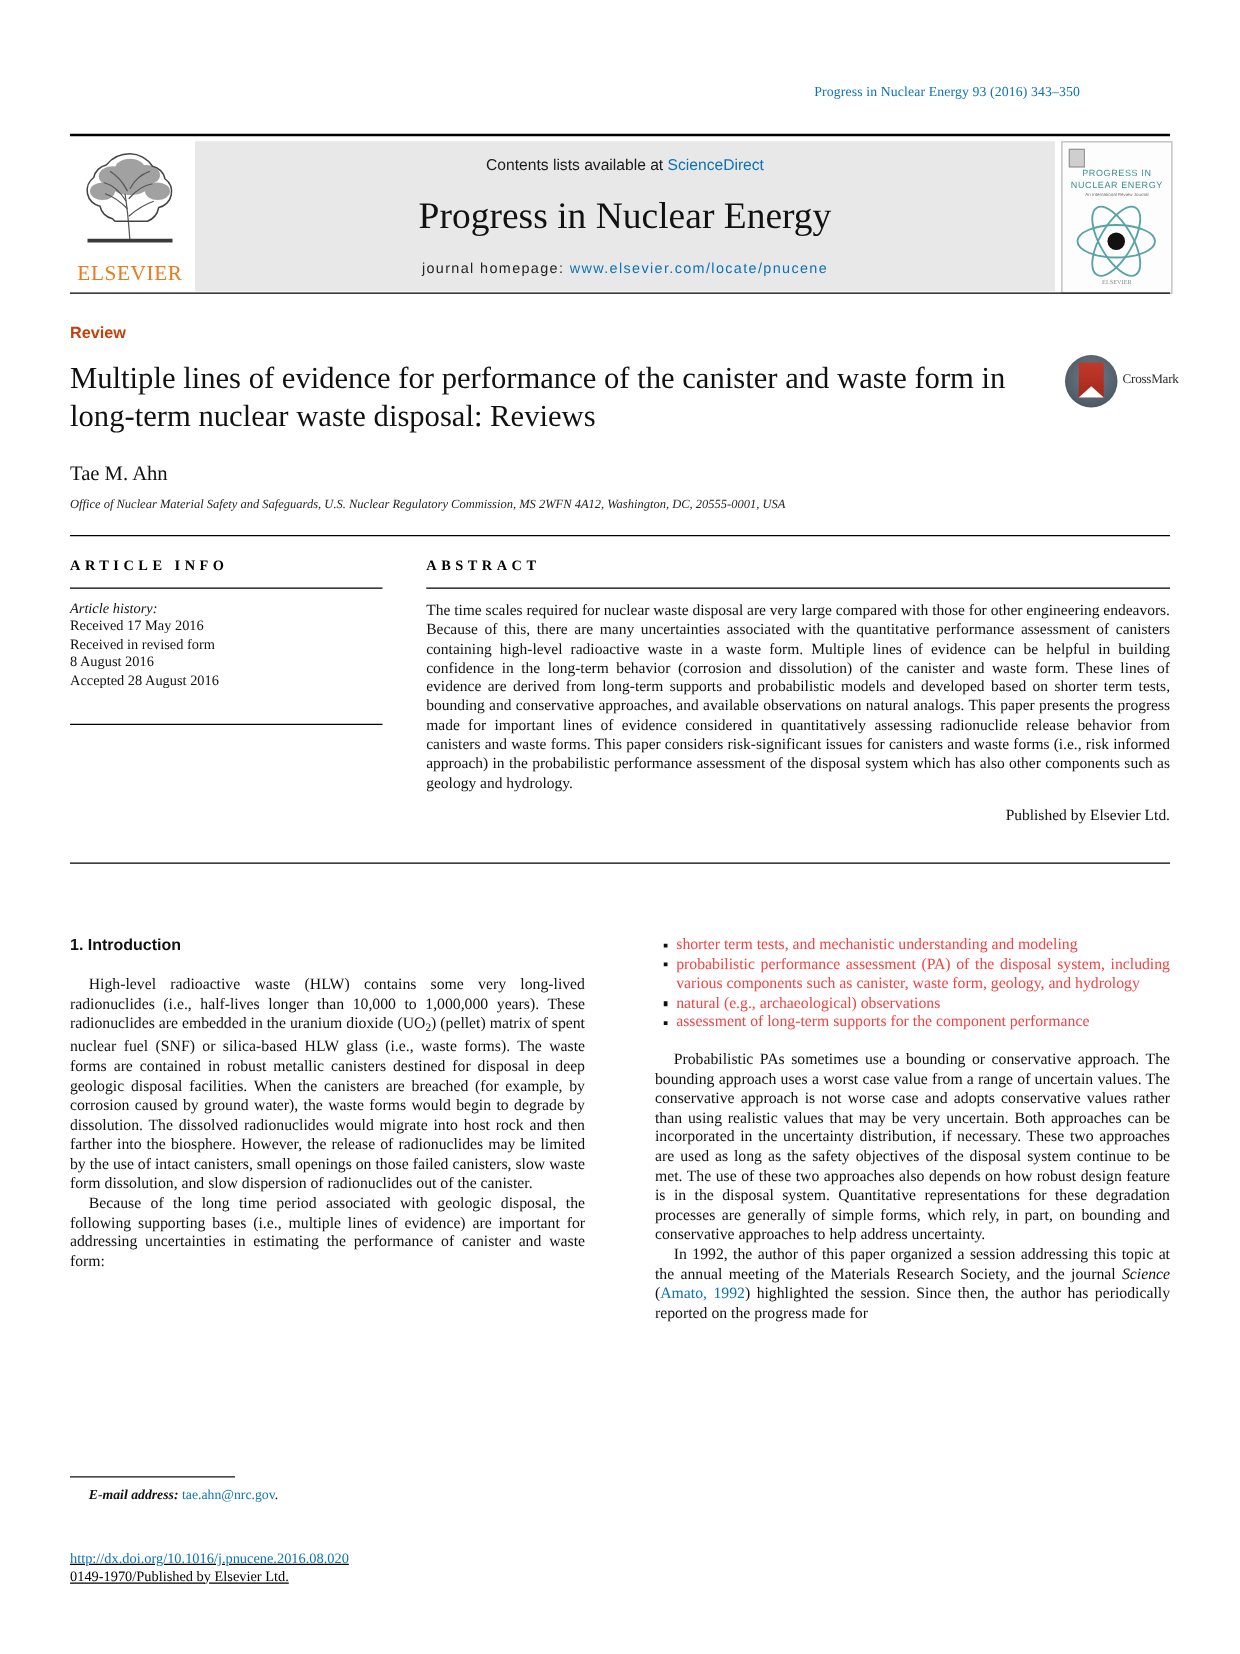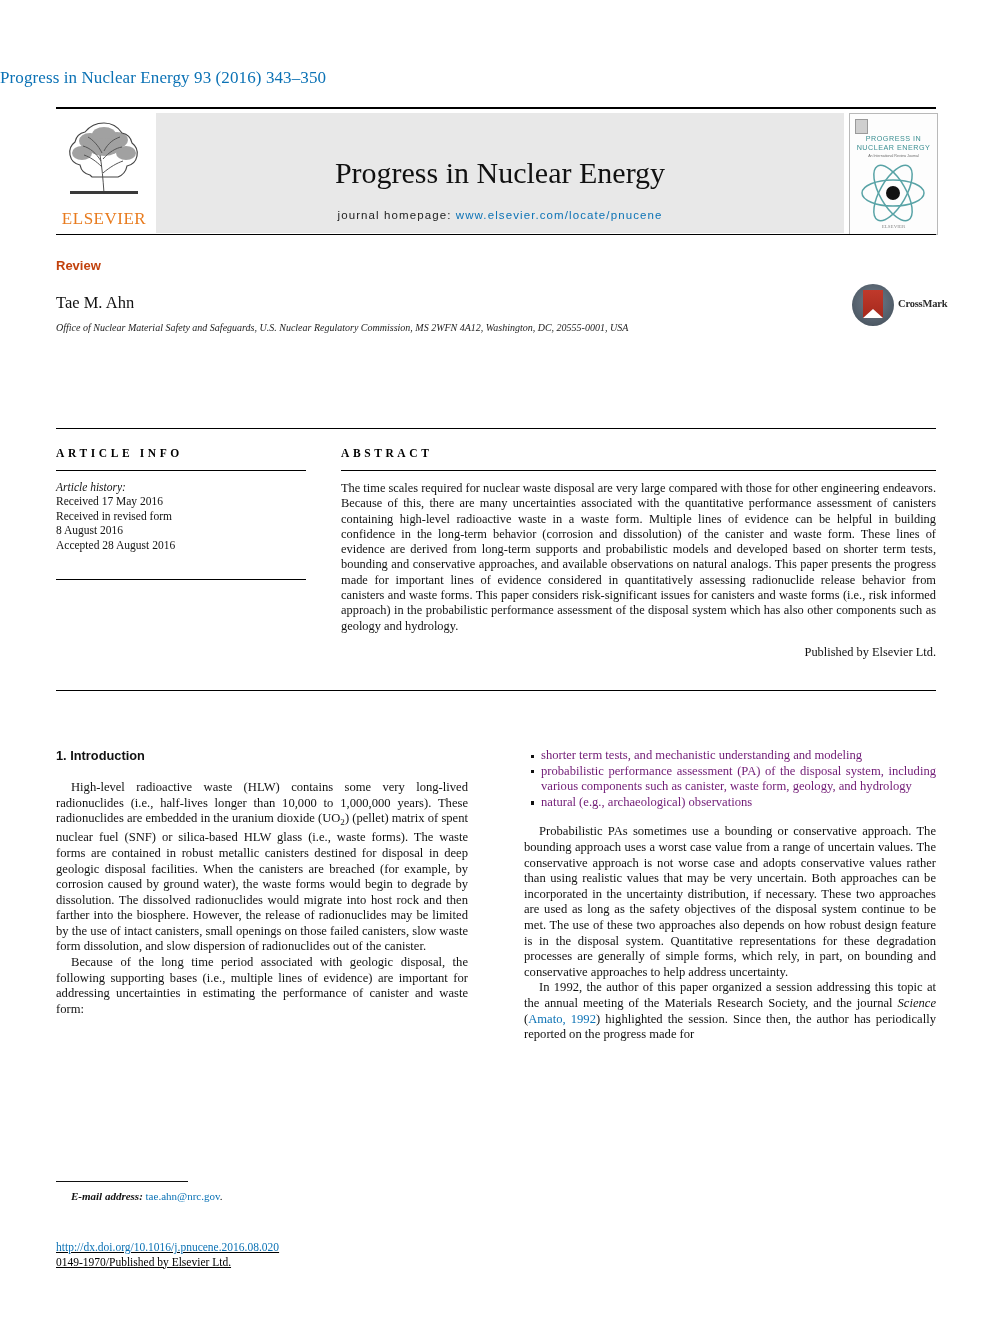--- a/index.html
+++ b/index.html
@@ -21,22 +21,22 @@
     width: 992px;
     height: 1323px;
   }
 
   
   .running-head {
     position: absolute;
     top: 68px;
     left: 0;
     width: 864px;
-    text-align: left;
-    font-size: 17px;
+    text-align: right;
+    font-size: 11px;
     color: #0b72b5;
     letter-spacing: .1px;
   }
 
   
   .masthead {
     position: absolute;
     left: 56px;
     top: 107px;
     width: 880px;
@@ -217,21 +217,21 @@
     border-left: 10px solid transparent;
     border-right: 10px solid transparent;
     border-bottom: 9px solid #fff;
   }
   .cm-label {
     position: absolute;
     left: 46px;
     top: 14px;
     font-family: "Liberation Serif", serif;
     font-size: 10.5px;
-    font-weight: bold;
+    font-weight: normal;
     color: #2b2b2b;
     letter-spacing: -.2px;
   }
   .art-author {
     margin-top: 20px;
     font-family: "Liberation Serif", serif;
     font-size: 16.5px;
     color: #111;
   }
   .art-affil {
@@ -348,21 +348,21 @@
     margin: 0;
     padding: 0 0 0 17px;
     list-style: none;
   }
   ul.bullets li {
     position: relative;
     font-family: "Liberation Serif", serif;
     font-size: 12.6px;
     line-height: 15.6px;
     text-align: justify;
-    color: #701a75;
+    color: #ef4444;
     margin-bottom: 0;
   }
   ul.bullets li:before {
     content: "";
     position: absolute;
     left: -10px;
     top: 6.5px;
     width: 3.4px;
     height: 3.4px;
     background: #111;
@@ -446,20 +446,23 @@
             <ellipse cx="44" cy="20" rx="12" ry="8"></ellipse>
             <ellipse cx="44" cy="32" rx="16" ry="9"></ellipse>
           </g>
           <rect x="10" y="76" width="68" height="3" fill="#3a3a3a"></rect>
         </svg>
       </div>
       <div class="elsevier-word">ELSEVIER</div>
     </div>
 
     <div class="grey-band">
+      <div class="contents-line">
+        <span>Contents lists available at </span><span class="sd">ScienceDirect</span>
+      </div>
       <div class="journal-name">Progress in Nuclear Energy</div>
       <div class="homepage-line">
         <span>journal homepage: </span><span class="url">www.elsevier.com/locate/pnucene</span>
       </div>
     </div>
 
     <div class="cover-thumb">
       <div class="cover-stamp"></div>
       <div class="cover-title">PROGRESS IN NUCLEAR ENERGY</div>
       <div class="cover-sub">An International Review Journal</div>
@@ -472,20 +475,21 @@
         <circle cx="43" cy="37" r="7" fill="#111"></circle>
       </svg>
       <div class="cover-foot">ELSEVIER</div>
     </div>
 
     <div class="masthead-rule-bottom"></div>
   </div>
 
   <div class="art-head">
     <div class="art-type">Review</div>
+    <div class="art-title">Multiple lines of evidence for performance of the canister and waste form in long-term nuclear waste disposal: Reviews</div>
 
     <div class="crossmark">
       <div class="cm-badge">
         <div class="cm-book"></div>
       </div>
       <div class="cm-label">CrossMark</div>
     </div>
 
     <div class="art-author">Tae M. Ahn</div>
     <div class="art-affil">Office of Nuclear Material Safety and Safeguards, U.S. Nuclear Regulatory Commission, MS 2WFN 4A12, Washington, DC, 20555-0001, USA</div>
@@ -519,20 +523,21 @@
     <div class="sec-head">1. Introduction</div>
     <p class="body first"><span>High-level radioactive waste (HLW) contains some very long-lived radionuclides (i.e., half-lives longer than 10,000 to 1,000,000 years). These radionuclides are embedded in the uranium dioxide (UO</span><span class="sub">2</span><span>) (pellet) matrix of spent nuclear fuel (SNF) or silica-based HLW glass (i.e., waste forms). The waste forms are contained in robust metallic canisters destined for disposal in deep geologic disposal facilities. When the canisters are breached (for example, by corrosion caused by ground water), the waste forms would begin to degrade by dissolution. The dissolved radionuclides would migrate into host rock and then farther into the biosphere. However, the release of radionuclides may be limited by the use of intact canisters, small openings on those failed canisters, slow waste form dissolution, and slow dispersion of radionuclides out of the canister.</span></p>
     <p class="body">Because of the long time period associated with geologic disposal, the following supporting bases (i.e., multiple lines of evidence) are important for addressing uncertainties in estimating the performance of canister and waste form:</p>
   </div>
 
   <div class="col-right">
     <ul class="bullets">
       <li>shorter term tests, and mechanistic understanding and modeling</li>
       <li>probabilistic performance assessment (PA) of the disposal system, including various components such as canister, waste form, geology, and hydrology</li>
       <li>natural (e.g., archaeological) observations</li>
+      <li>assessment of long-term supports for the component performance</li>
     </ul>
     <p class="body" style="margin-top:14px">Probabilistic PAs sometimes use a bounding or conservative approach. The bounding approach uses a worst case value from a range of uncertain values. The conservative approach is not worse case and adopts conservative values rather than using realistic values that may be very uncertain. Both approaches can be incorporated in the uncertainty distribution, if necessary. These two approaches are used as long as the safety objectives of the disposal system continue to be met. The use of these two approaches also depends on how robust design feature is in the disposal system. Quantitative representations for these degradation processes are generally of simple forms, which rely, in part, on bounding and conservative approaches to help address uncertainty.</p>
     <p class="body"><span>In 1992, the author of this paper organized a session addressing this topic at the annual meeting of the Materials Research Society, and the journal </span><span class="ital">Science</span><span> (</span><span class="link">Amato, 1992</span><span>) highlighted the session. Since then, the author has periodically reported on the progress made for</span></p>
   </div>
 
   <div class="footnote-rule"></div>
   <div class="footnote">
     <span class="em-lbl">E-mail address:</span>
     <span class="mail">tae.ahn@nrc.gov</span><span>.</span>
   </div>

